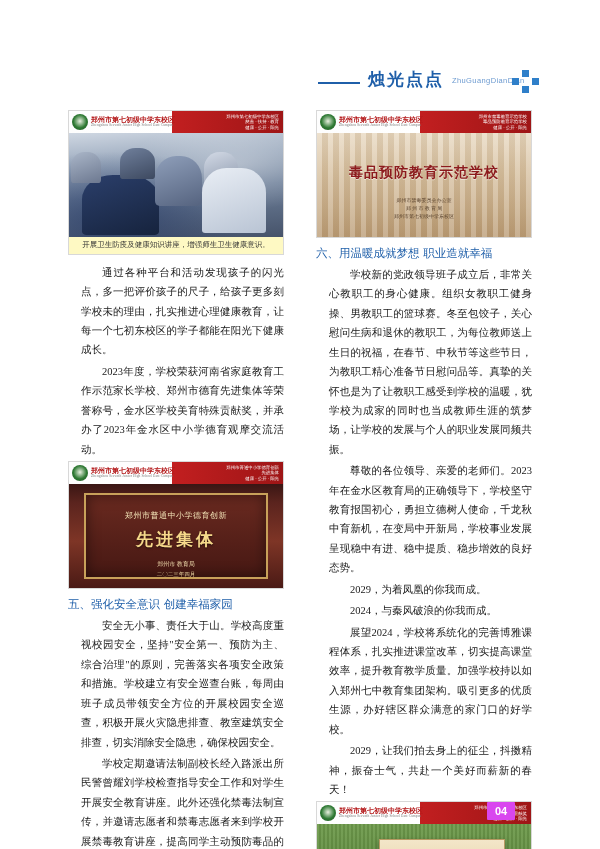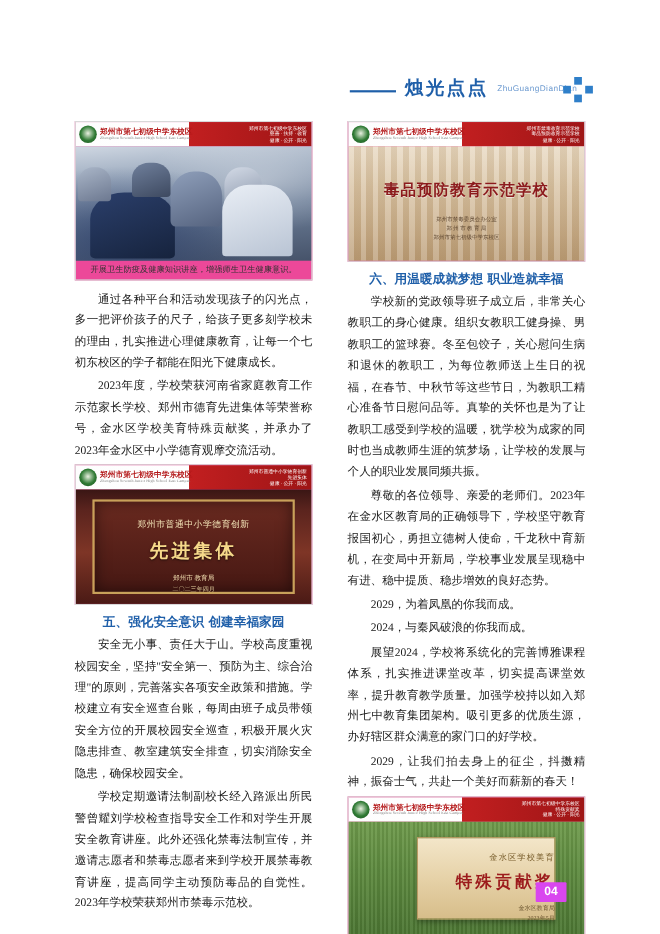--- a/index.html
+++ b/index.html
@@ -76,38 +76,37 @@
     width: 216px;
   }
   .col-left  { left: 68px; }
   .col-right { left: 316px; }
 
   .ph {
     font-size: 10.5px;
     line-height: 1.85;
     text-align: justify;
     text-indent: 2em;
-    margin: 0 0 2px 0;
+    margin: 0 0 2px 13px;
   }
   .sec-title {
     font-size: 11.5px;
-    font-weight: bold;
+    font-weight: normal;
     color: #1f5fa9;
     margin: 7px 0 4px 0;
     text-indent: 0;
     font-family: "DejaVu Serif", serif;
-    text-align: center;
   }
 
   
   .photo {
     position: relative;
     width: 216px;
     margin-bottom: 8px;
-    background: #ec4899;
+    background: #fef9c3;
     border: 1px solid #d8d8d8;
     box-sizing: border-box;
   }
   .photo-banner {
     position: relative;
     height: 22px;
     background: linear-gradient(90deg, #fdfdfd 0%, #ffffff 48%, #c21f20 48%, #9e1516 100%);
     display: flex;
     align-items: center;
     overflow: hidden;

